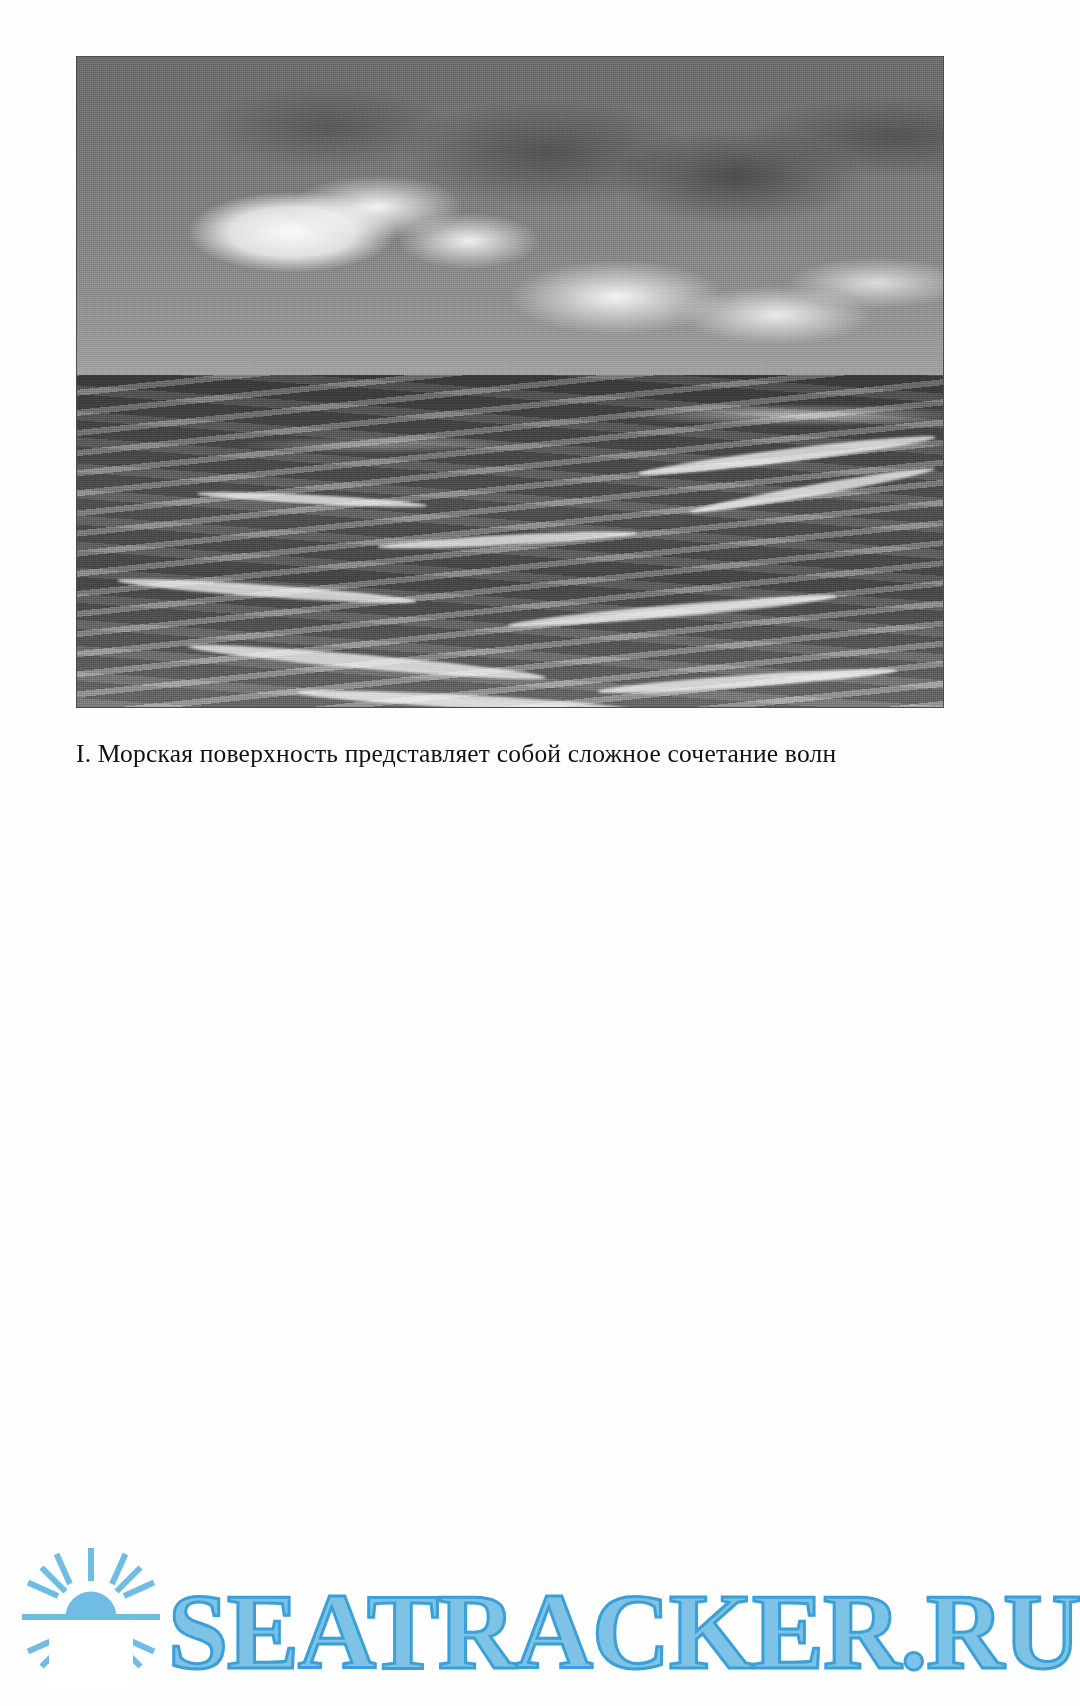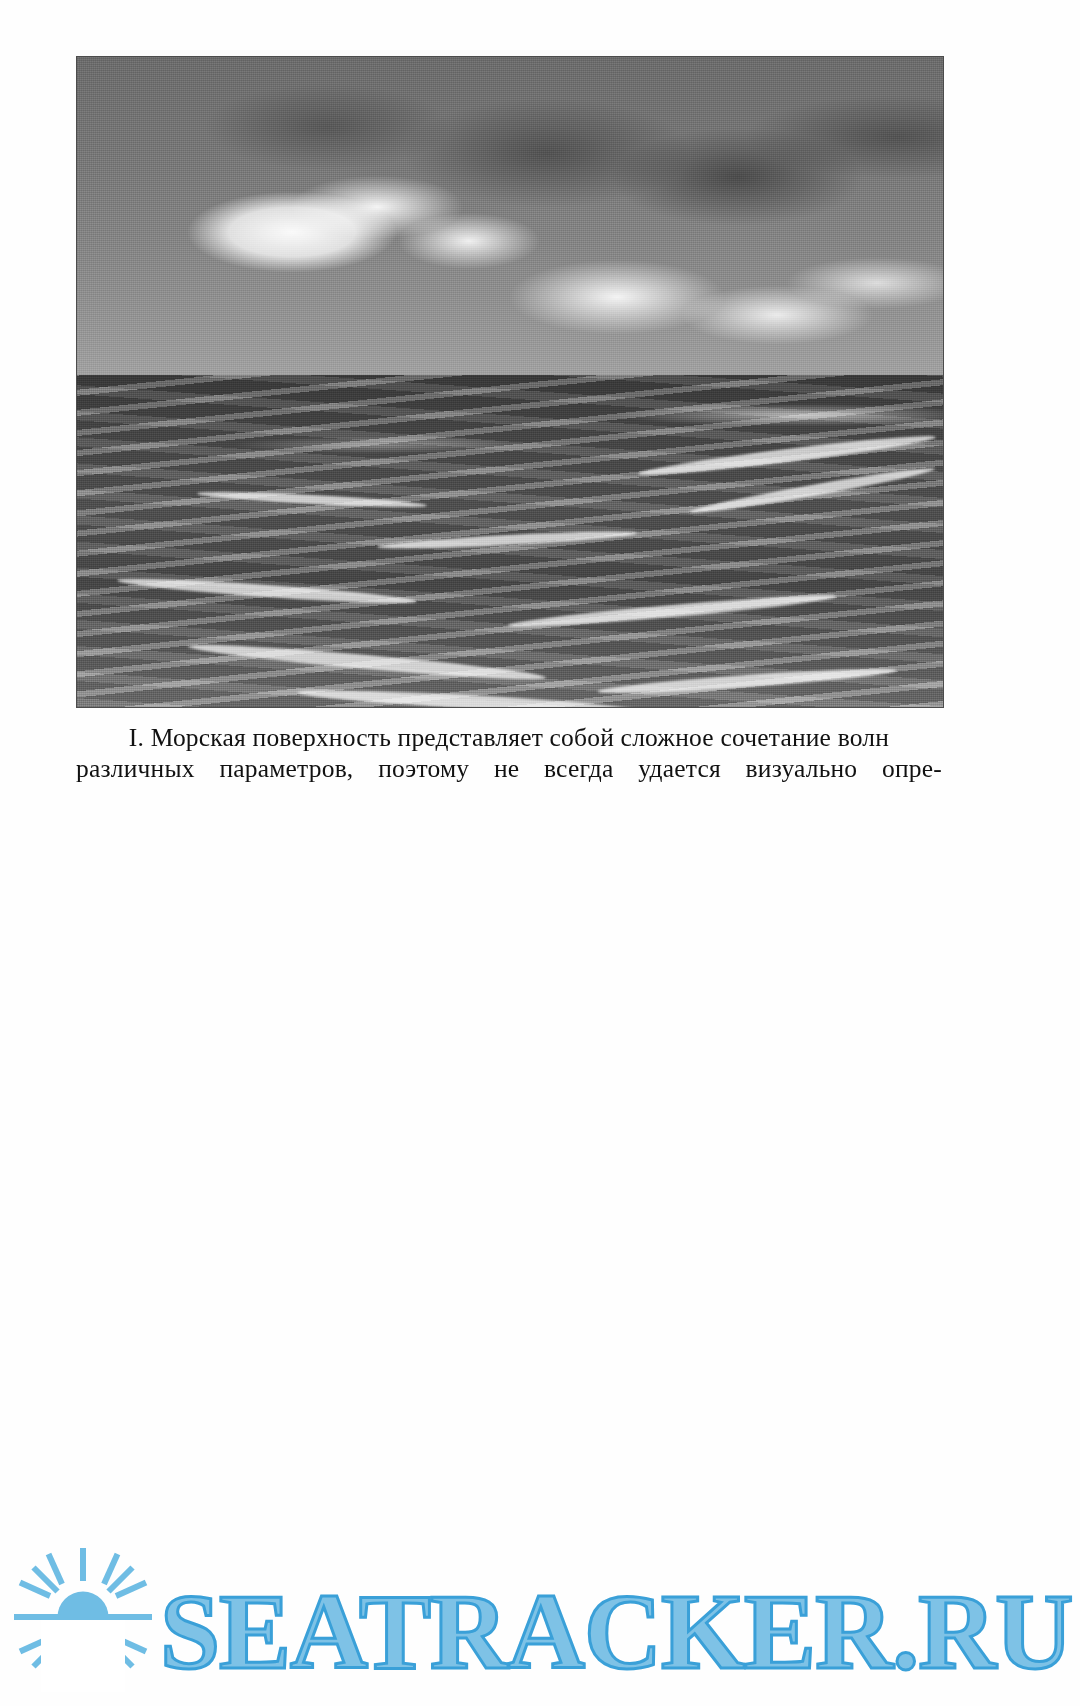--- a/index.html
+++ b/index.html
@@ -94,28 +94,28 @@
     width: 866px;
     font-family: "Liberation Serif", serif;
     font-size: 25.5px;
     line-height: 31px;
     color: #111111;
     letter-spacing: .2px;
   }
   #caption .line {
     white-space: nowrap;
   }
-  #caption .l1 { text-align: center; }
+  #caption .l1 { text-align: left; margin-top: 16px; }
   #caption .l2 { text-align: justify; text-align-last: justify; }
   #caption .l3 { text-align: center; }
 
   
   #watermark {
     position: absolute;
-    left: 0;
+    left: 8px;
     bottom: 6px;
     width: 1028px;
     height: 176px;
   }
   .wm-sun {
     position: absolute;
     left: 8px;
     bottom: 8px;
     width: 150px;
     height: 150px;
@@ -153,21 +153,20 @@
       <div class="sea-crest" style="left:430px; top:230px; width:330px; height:12px; transform:rotate(-5deg);"></div>
       <div class="sea-crest" style="left:110px; top:280px; width:360px; height:14px; transform:rotate(5deg);"></div>
       <div class="sea-crest" style="left:520px; top:300px; width:300px; height:12px; transform:rotate(-4deg);"></div>
       <div class="sea-crest" style="left:220px; top:320px; width:340px; height:13px; transform:rotate(3deg);"></div>
     </div>
     <div class="sea-grain"></div>
   </div>
 
   <div id="caption">
     <div class="line l1">I. Морская поверхность представляет собой сложное сочетание волн</div>
-    <div class="line l2">различных параметров, поэтому не всегда удается визуально опре-</div>
   </div>
 
   <div id="watermark">
     <svg class="wm-sun" viewBox="0 0 100 100">
       <g fill="#6fbde4">
         <circle cx="50" cy="50" r="17"></circle>
         <g stroke="#6fbde4" stroke-width="4">
           <line x1="50" y1="4" x2="50" y2="26"></line>
           <line x1="50" y1="74" x2="50" y2="96"></line>
           <line x1="4" y1="50" x2="26" y2="50"></line>

